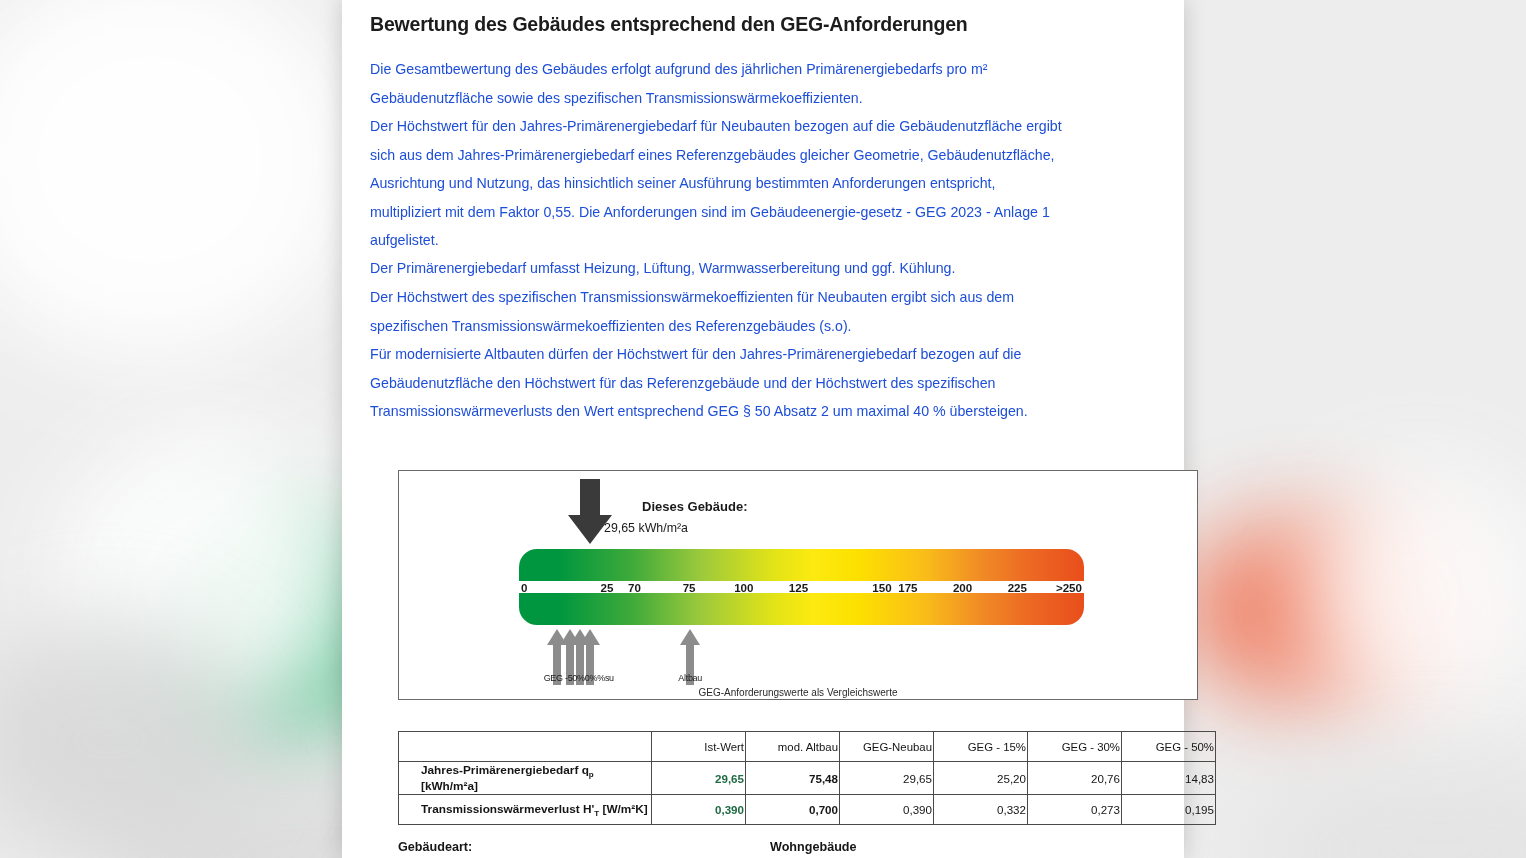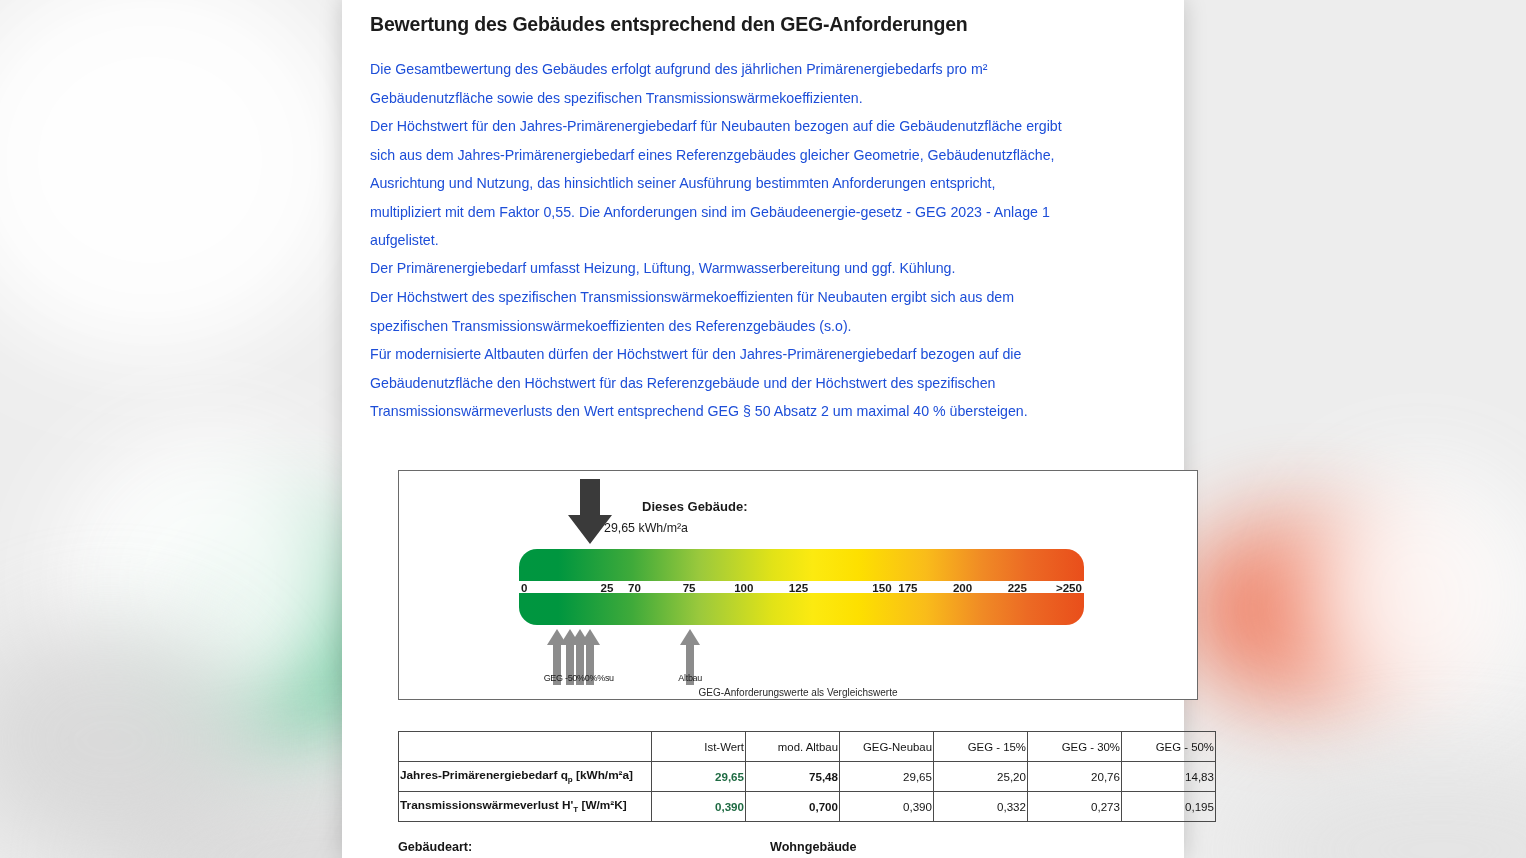--- a/index.html
+++ b/index.html
@@ -76,21 +76,21 @@
   #fig-caption{
     position:absolute;left:0;right:0;top:208px;text-align:center;
     font-size:10px;color:#2a2a2a;
   }
 
   
   #table-wrap{position:absolute;left:28px;top:731px;width:800px;}
   table{border-collapse:collapse;width:800px;font-size:11.6px;color:#151515;table-layout:fixed;}
   table td,table th{border:1px solid #4a4a4a;height:27px;text-align:right;vertical-align:middle;font-weight:normal;}
   th{font-weight:bold;font-size:11.4px;}
-  td.rowlabel{text-align:left;padding-left:1px;font-weight:bold;font-size:11.8px;}
+  td.rowlabel{text-align:left;padding-left:22px;font-weight:bold;font-size:11.8px;}
   td.ist{color:#1f6b43;font-weight:bold;}
   td.altb{font-weight:bold;}
   th.blank{border-top-color:#4a4a4a;}
   sub{font-size:8px;}
 
   
   #footer{position:absolute;left:28px;top:840px;width:790px;font-size:12.6px;font-weight:bold;color:#161616;}
   #foot-label{position:absolute;left:0;top:0;}
   #foot-value{position:absolute;left:372px;top:0;}
 </style>

